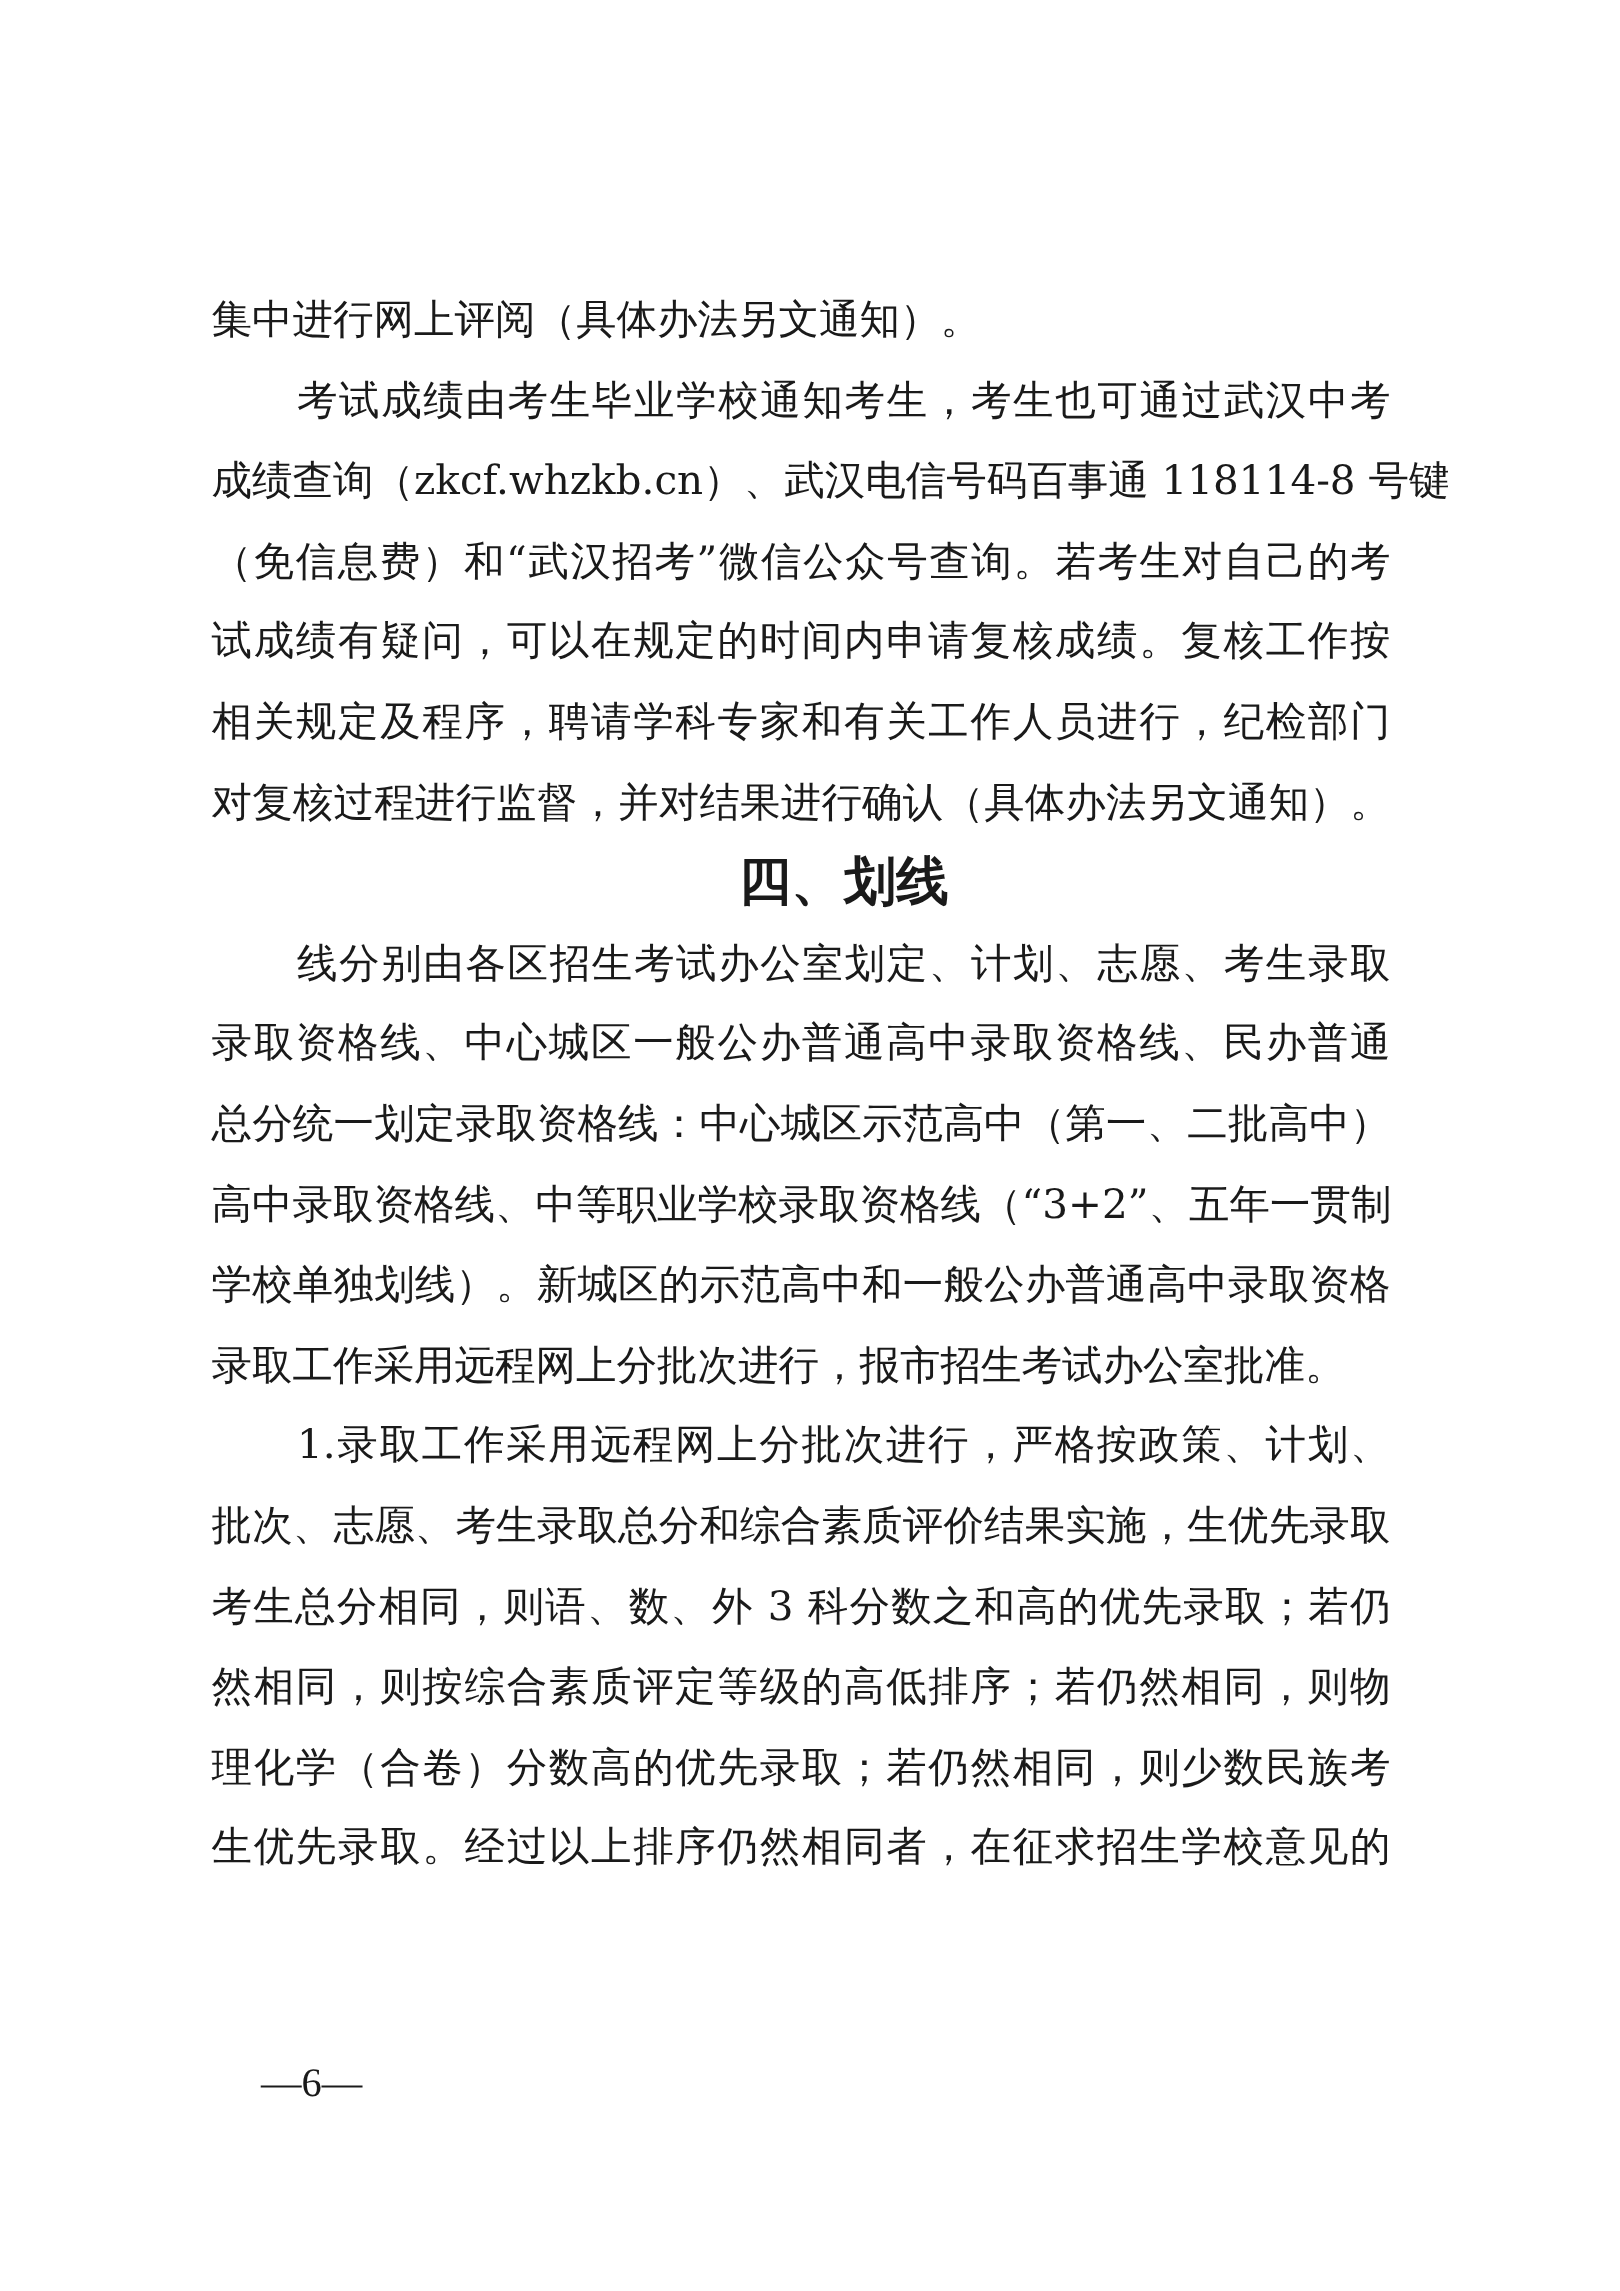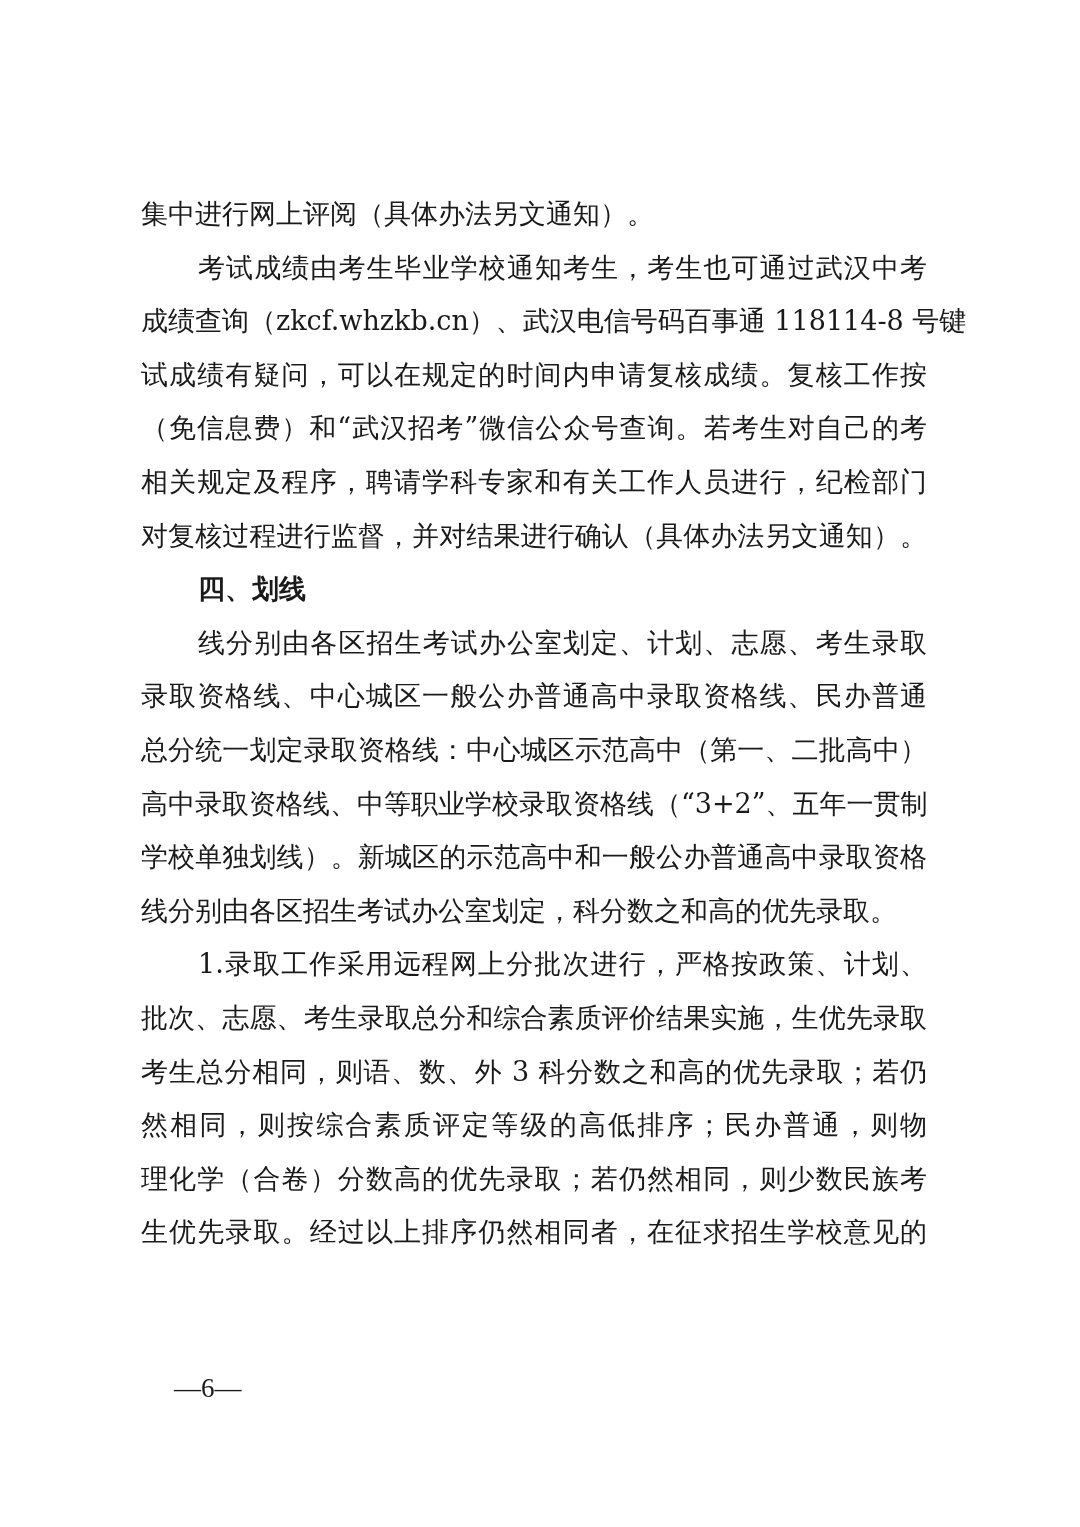--- a/index.html
+++ b/index.html
@@ -40,25 +40,26 @@
     }
     .line.last {
       text-align-last: left;
     }
     .line.indent {
       padding-left: 57px;
     }
     .heading {
       height: 53.6px;
       line-height: 53.6px;
-      font-size: 27px;
+      font-size: 35px;
       font-weight: bold;
       padding-left: 57px;
       font-family: "DejaVu Sans", "Liberation Sans", sans-serif;
       white-space: nowrap;
+      text-align: center;
     }
     .page-number {
       position: absolute;
       left: 170px;
       top: 1368px;
       font-size: 27px;
       line-height: 40px;
       font-family: "Liberation Serif", "DejaVu Serif", serif;
       white-space: nowrap;
     }
@@ -69,43 +70,43 @@
 <div class="page">
   <div class="content">
 
     <div>
       <div class="line last">集中进行网上评阅（具体办法另文通知）。</div>
     </div>
 
     <div>
       <div class="line indent">考试成绩由考生毕业学校通知考生，考生也可通过武汉中考</div>
       <div class="line">成绩查询（zkcf.whzkb.cn）、武汉电信号码百事通 118114-8 号键</div>
+      <div class="line">（免信息费）和“武汉招考”微信公众号查询。若考生对自己的考</div>
       <div class="line">试成绩有疑问，可以在规定的时间内申请复核成绩。复核工作按</div>
-      <div class="line">（免信息费）和“武汉招考”微信公众号查询。若考生对自己的考</div>
       <div class="line">相关规定及程序，聘请学科专家和有关工作人员进行，纪检部门</div>
       <div class="line">对复核过程进行监督，并对结果进行确认（具体办法另文通知）。</div>
     </div>
 
     <div class="heading">四、划线</div>
 
     <div>
       <div class="line indent">线分别由各区招生考试办公室划定、计划、志愿、考生录取</div>
       <div class="line">录取资格线、中心城区一般公办普通高中录取资格线、民办普通</div>
       <div class="line">总分统一划定录取资格线：中心城区示范高中（第一、二批高中）</div>
       <div class="line">高中录取资格线、中等职业学校录取资格线（“3+2”、五年一贯制</div>
       <div class="line">学校单独划线）。新城区的示范高中和一般公办普通高中录取资格</div>
-      <div class="line last">线分别由各区招生考试办公室划定，科分数之和高的优先录取。</div>
+      <div class="line last">录取工作采用远程网上分批次进行，报市招生考试办公室批准。</div>
     </div>
 
 
     <div>
       <div class="line indent">1.录取工作采用远程网上分批次进行，严格按政策、计划、</div>
       <div class="line">批次、志愿、考生录取总分和综合素质评价结果实施，生优先录取</div>
       <div class="line">考生总分相同，则语、数、外 3 科分数之和高的优先录取；若仍</div>
-      <div class="line">然相同，则按综合素质评定等级的高低排序；民办普通，则物</div>
+      <div class="line">然相同，则按综合素质评定等级的高低排序；若仍然相同，则物</div>
       <div class="line">理化学（合卷）分数高的优先录取；若仍然相同，则少数民族考</div>
       <div class="line">生优先录取。经过以上排序仍然相同者，在征求招生学校意见的</div>
     </div>
 
   </div>
 
   <div class="page-number">—6—</div>
 </div>
 
 </body></html>

